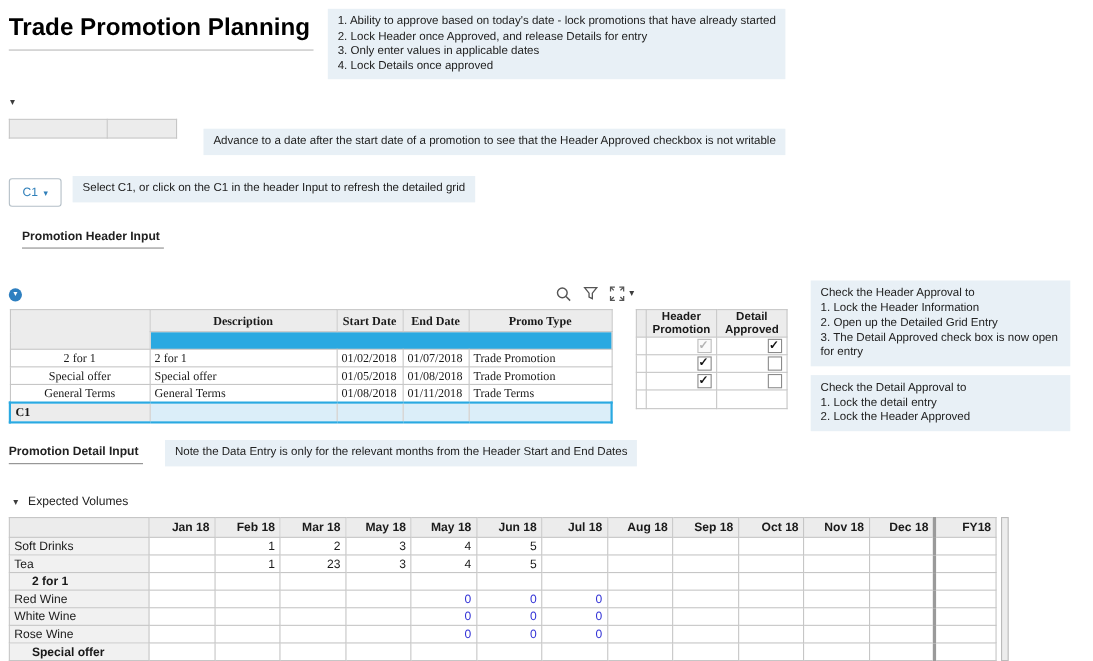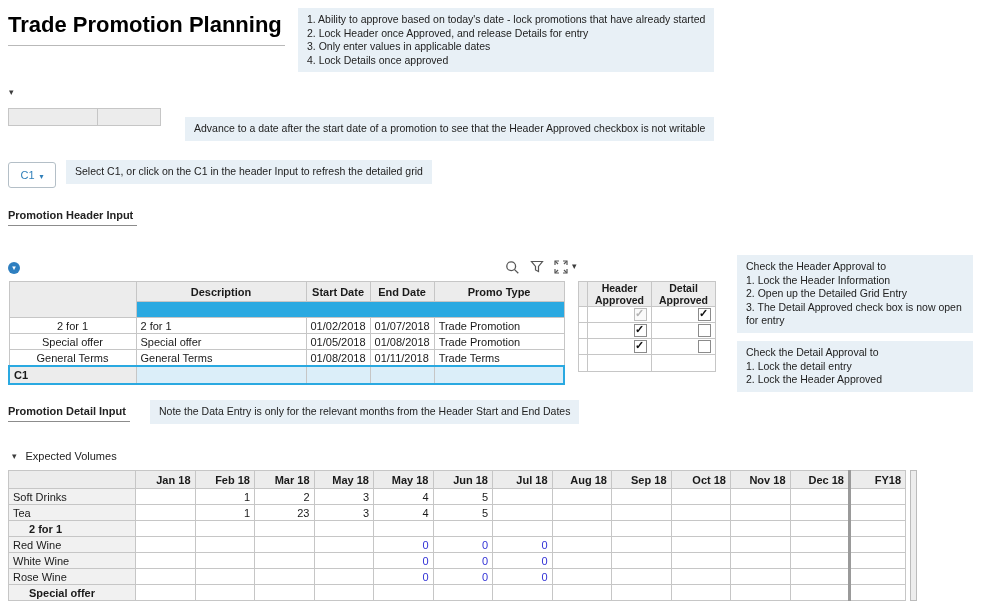--- a/index.html
+++ b/index.html
@@ -107,21 +107,21 @@
 
   <div class="abs c1btn" style="left:8px;top:162px;">
     <span>C1</span>
     <span class="bluecaret"></span>
   </div>
 
   <div class="abs note inline" style="left:66px;top:160px;">
     <div>Select C1, or click on the C1 in the header Input to refresh the detailed grid</div>
   </div>
 
-  <div class="abs" style="left:8px;top:209px;">
+  <div class="abs" style="left:20px;top:209px;">
     <span class="sechead">Promotion Header Input</span>
   </div>
 
   <div class="abs refresh-dot" style="left:8px;top:262px;"></div>
   <div class="abs" style="left:498px;top:260px;">
     <span class="toolicon"><svg width="15" height="15" viewBox="0 0 15 15">
           <circle cx="6.2" cy="6.2" r="4.4" fill="none" stroke="#555" stroke-width="1.3"></circle>
           <line x1="9.6" y1="9.6" x2="13.3" y2="13.3" stroke="#555" stroke-width="1.3"></line>
         </svg></span>
     <span class="toolicon"><svg width="14" height="14" viewBox="0 0 14 14">
@@ -133,21 +133,21 @@
           <path d="M13 9 V13 H9"></path>
           <path d="M1 9 V13 H5"></path>
           <path d="M1.2 1.2 L4 4"></path>
           <path d="M12.8 1.2 L10 4"></path>
           <path d="M12.8 12.8 L10 10"></path>
           <path d="M1.2 12.8 L4 10"></path>
         </svg></span>
   </div>
   <div class="abs caret" style="left:572px;top:262px;"></div>
 
-  <div class="abs" style="left:8px;top:281px;">
+  <div class="abs" style="left:8px;top:281px;font-family:Liberation Serif, serif;">
     <table class="grid">
       <colgroup>
           <col style="width:127px">
           <col style="width:170px">
           <col style="width:60px">
           <col style="width:60px">
           <col style="width:130px">
         </colgroup>
       <tbody>
           <tr style="height:20px">
@@ -195,21 +195,21 @@
   <div class="abs" style="left:578px;top:281px;">
     <table class="grid">
       <colgroup>
           <col style="width:8px">
           <col style="width:64px">
           <col style="width:64px">
         </colgroup>
       <tbody>
           <tr style="height:25px">
         <th class="nr"></th>
-        <th class="small">Header Approved</th>
+        <th class="small">Header Promotion</th>
         <th class="small">Detail Approved</th>
       </tr>
       <tr style="height:15px">
         <td class="nr"></td>
         <td class="cbcell"><span class="cb" data-state="checked-disabled"></span></td>
         <td class="cbcell"><span class="cb" data-state="checked"></span></td>
       </tr>
       <tr style="height:15px">
         <td class="nr"></td>
         <td class="cbcell"><span class="cb" data-state="checked"></span></td>

